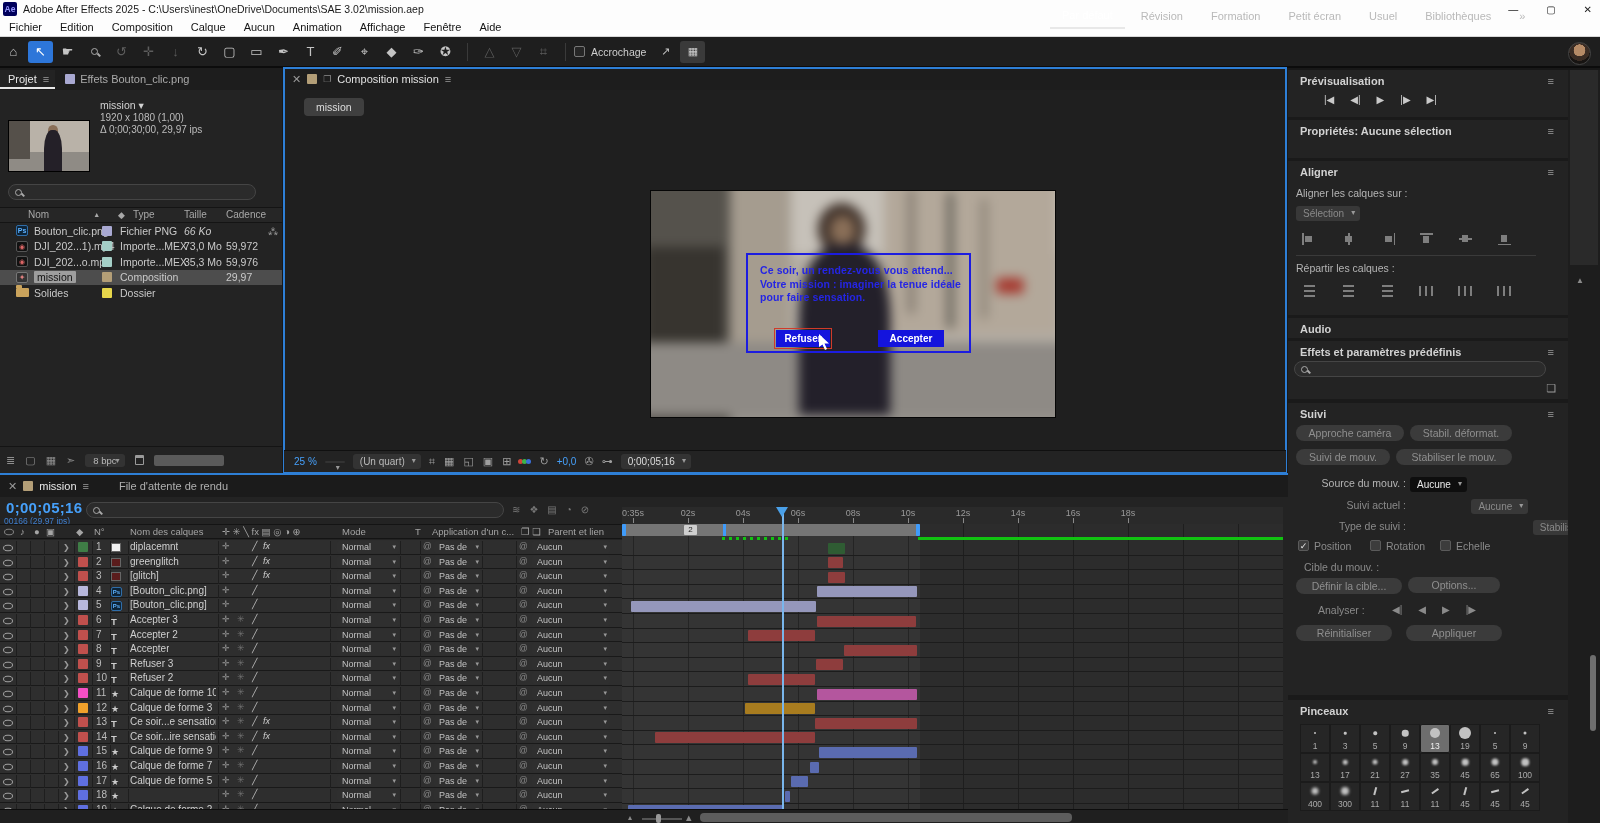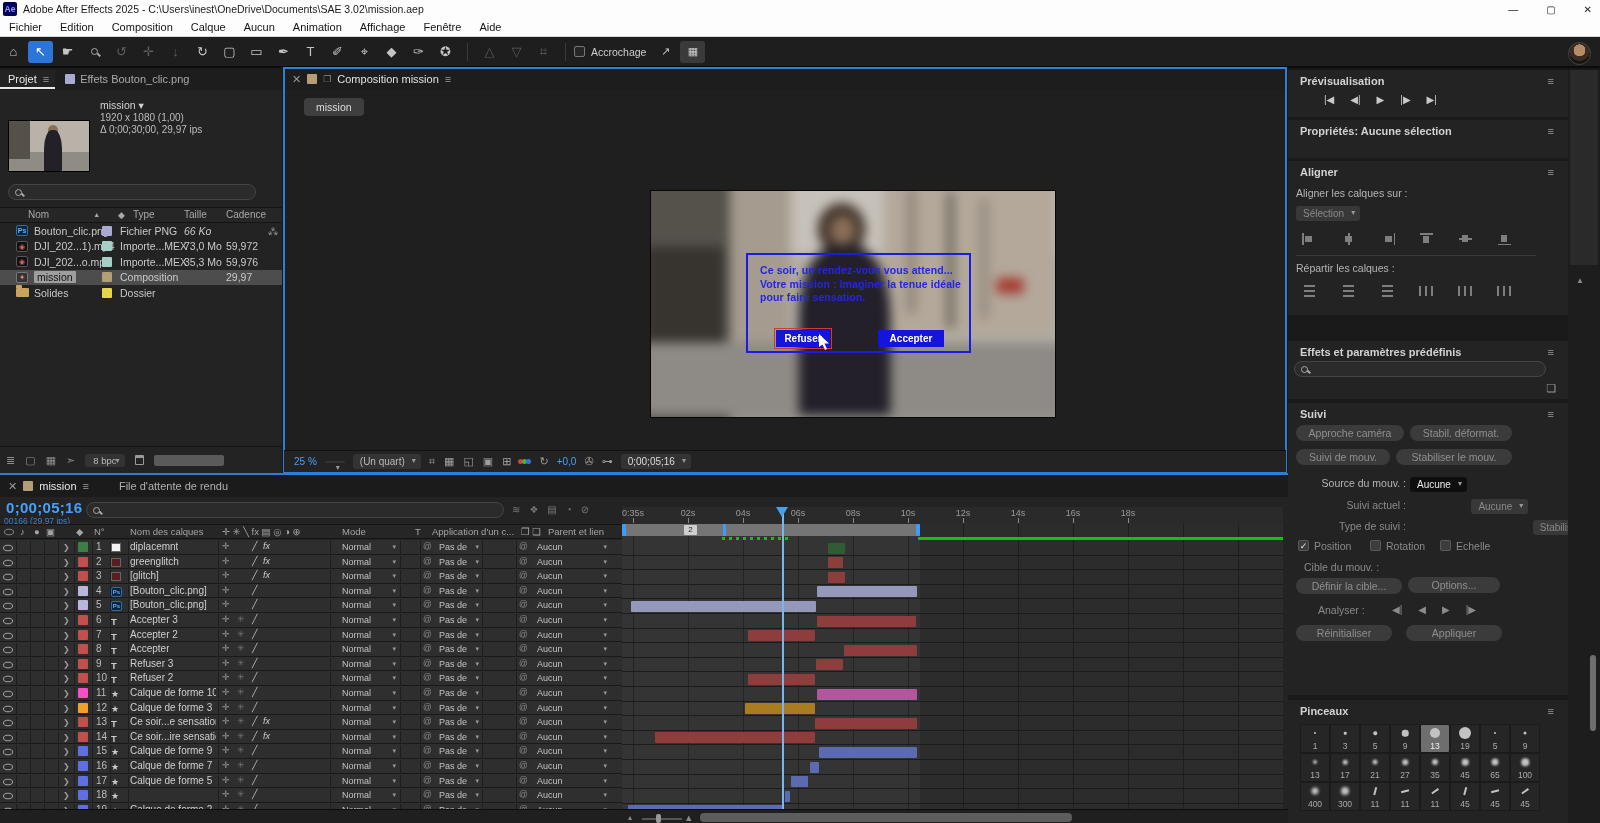--- a/index.html
+++ b/index.html
@@ -198,20 +198,29 @@
       <span class="tsep"></span>
       <span class="tool dim">△</span>
       <span class="tool dim">▽</span>
       <span class="tool dim">⌗</span>
       <span class="tsep"></span>
       <span class="cbx"></span>
       <span style="margin: 0px 6px; font-size: 10.5px; color: rgb(207, 207, 207);">Accrochage</span>
       <span class="tool" style="font-size: 11px;">↗</span>
       <span class="tool active" style="font-size: 11px; background: rgb(58, 58, 58); color: rgb(204, 204, 204);">▦</span>
     </div>
+  <div class="abs workspaces" id="workspaces">
+      <span class="ws active">Par défaut</span>
+      <span class="ws">Révision</span>
+      <span class="ws">Formation</span>
+      <span class="ws">Petit écran</span>
+      <span class="ws">Usuel</span>
+      <span class="ws">Bibliothèques</span>
+      <span class="ws">»</span>
+    </div>
   <div class="avatar"></div>
 
   <div class="abs panel proj">
     <div class="ptabs">
       <span class="ptab-active">
         <span>Projet</span>
           <span class="ham">≡</span>
       </span>
       <span class="ptab2">
         <span class="chip" style="background:#a9a9d2"></span>
@@ -437,20 +446,23 @@
             <i style="top: 1px; left: 0px; width: 2px; height: 10px;"></i>
             <i style="top: 1px; left: 6px; width: 2px; height: 10px;"></i>
             <i style="top: 1px; left: 12px; width: 2px; height: 10px;"></i>
           </span>
           <span class="ai">
             <i style="top: 1px; left: 0px; width: 2px; height: 10px;"></i>
             <i style="top: 1px; left: 6px; width: 2px; height: 10px;"></i>
             <i style="top: 1px; left: 12px; width: 2px; height: 10px;"></i>
           </span>
         </span>
+    </div>
+    <div class="sect" style="top:248px;height:20px;">
+      <span class="shead phead">Audio</span>
     </div>
     <div class="sect" style="top:271px;height:58px;">
       <span class="shead phead">Effets et paramètres prédéfinis</span>
       <span class="sham ham">≡</span>
       <div class="abs search" style="left:6px;top:20px;width:252px;">
         <span class="mag"></span>
       </div>
       <span class="abs" style="right:12px;top:41px;color:#9a9a9a;font-size:11px;">❏</span>
     </div>
     <div class="sect" style="top:333px;height:292px;">

